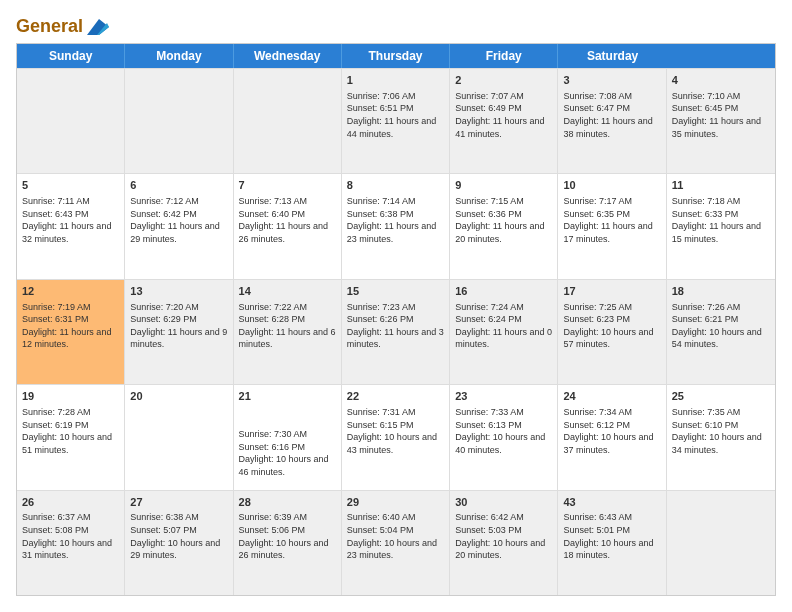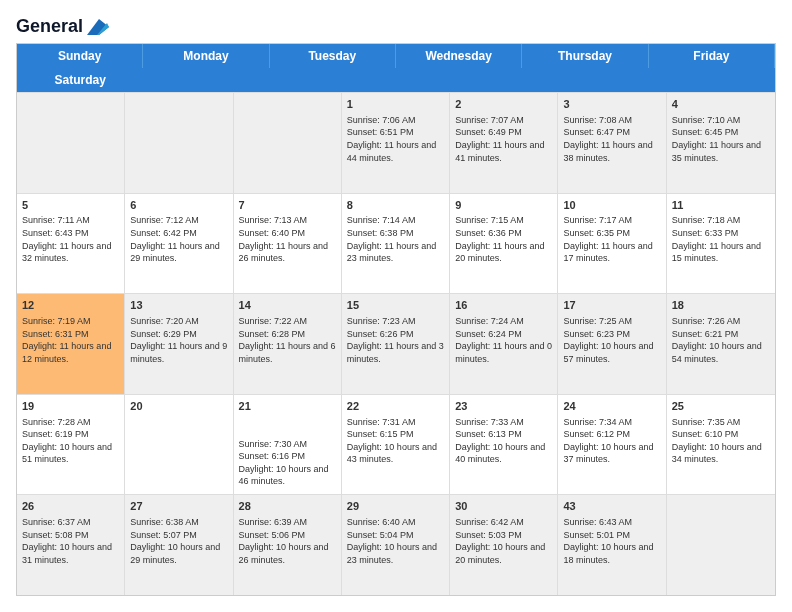--- a/index.html
+++ b/index.html
@@ -48,21 +48,21 @@
       margin-top: 2px;
     }
     .calendar {
       flex: 1;
       display: flex;
       flex-direction: column;
       border: 1px solid #ccc;
     }
     .cal-header {
       display: grid;
-      grid-template-columns: repeat(6, 1fr);
+      grid-template-columns: repeat(7, 1fr);
       background: #2b7fd4;
     }
     .cal-header-cell {
       color: #fff;
       font-size: 12px;
       font-weight: bold;
       text-align: center;
       padding: 5px 2px;
       border-right: 1px solid #4d9be0;
     }
@@ -102,39 +102,38 @@
       color: #333;
     }
   </style>
 </head>
 <body>
 
 <div class="page">
   <div class="header">
     <div class="logo">
       <div class="logo-line">
-        <span style="font-size:18px;font-weight:bold;color:#0f172a;">General</span>
+        <span style="font-size:18px;font-weight:bold;color:#a16207;">General</span>
         <svg width="22" height="16" viewBox="0 0 22 16" style="margin-left:2px;">
           <polygon points="0,16 12,0 22,8 12,16" fill="#1a6bba"></polygon>
           <polygon points="10,16 20,4 22,8 12,16" fill="#2b9fd4"></polygon>
         </svg>
       </div>
       <span style="font-size:18px;font-weight:bold;color:#2b7fd4;margin-top:-4px;"></span>
     </div>
     <div class="title-area">
       <div class="month-title"></div>
       <div class="location"></div>
     </div>
   </div>
 
   <div class="calendar">
     <div class="cal-header">
     <div class="cal-header-cell">Sunday</div>
         <div class="cal-header-cell">Monday</div>
-        <div class="cal-header-cell">Tuesday</div>
         <div class="cal-header-cell">Wednesday</div>
         <div class="cal-header-cell">Thursday</div>
         <div class="cal-header-cell">Friday</div>
         <div class="cal-header-cell">Saturday</div>
       </div>
     <div class="cal-body">
     <div class="cal-row">
           <div class="cal-cell empty alt-row" style="background: rgb(239, 239, 239);"></div>
           <div class="cal-cell empty alt-row" style="background: rgb(239, 239, 239);"></div>
           <div class="cal-cell empty alt-row" style="background: rgb(239, 239, 239);"></div>

